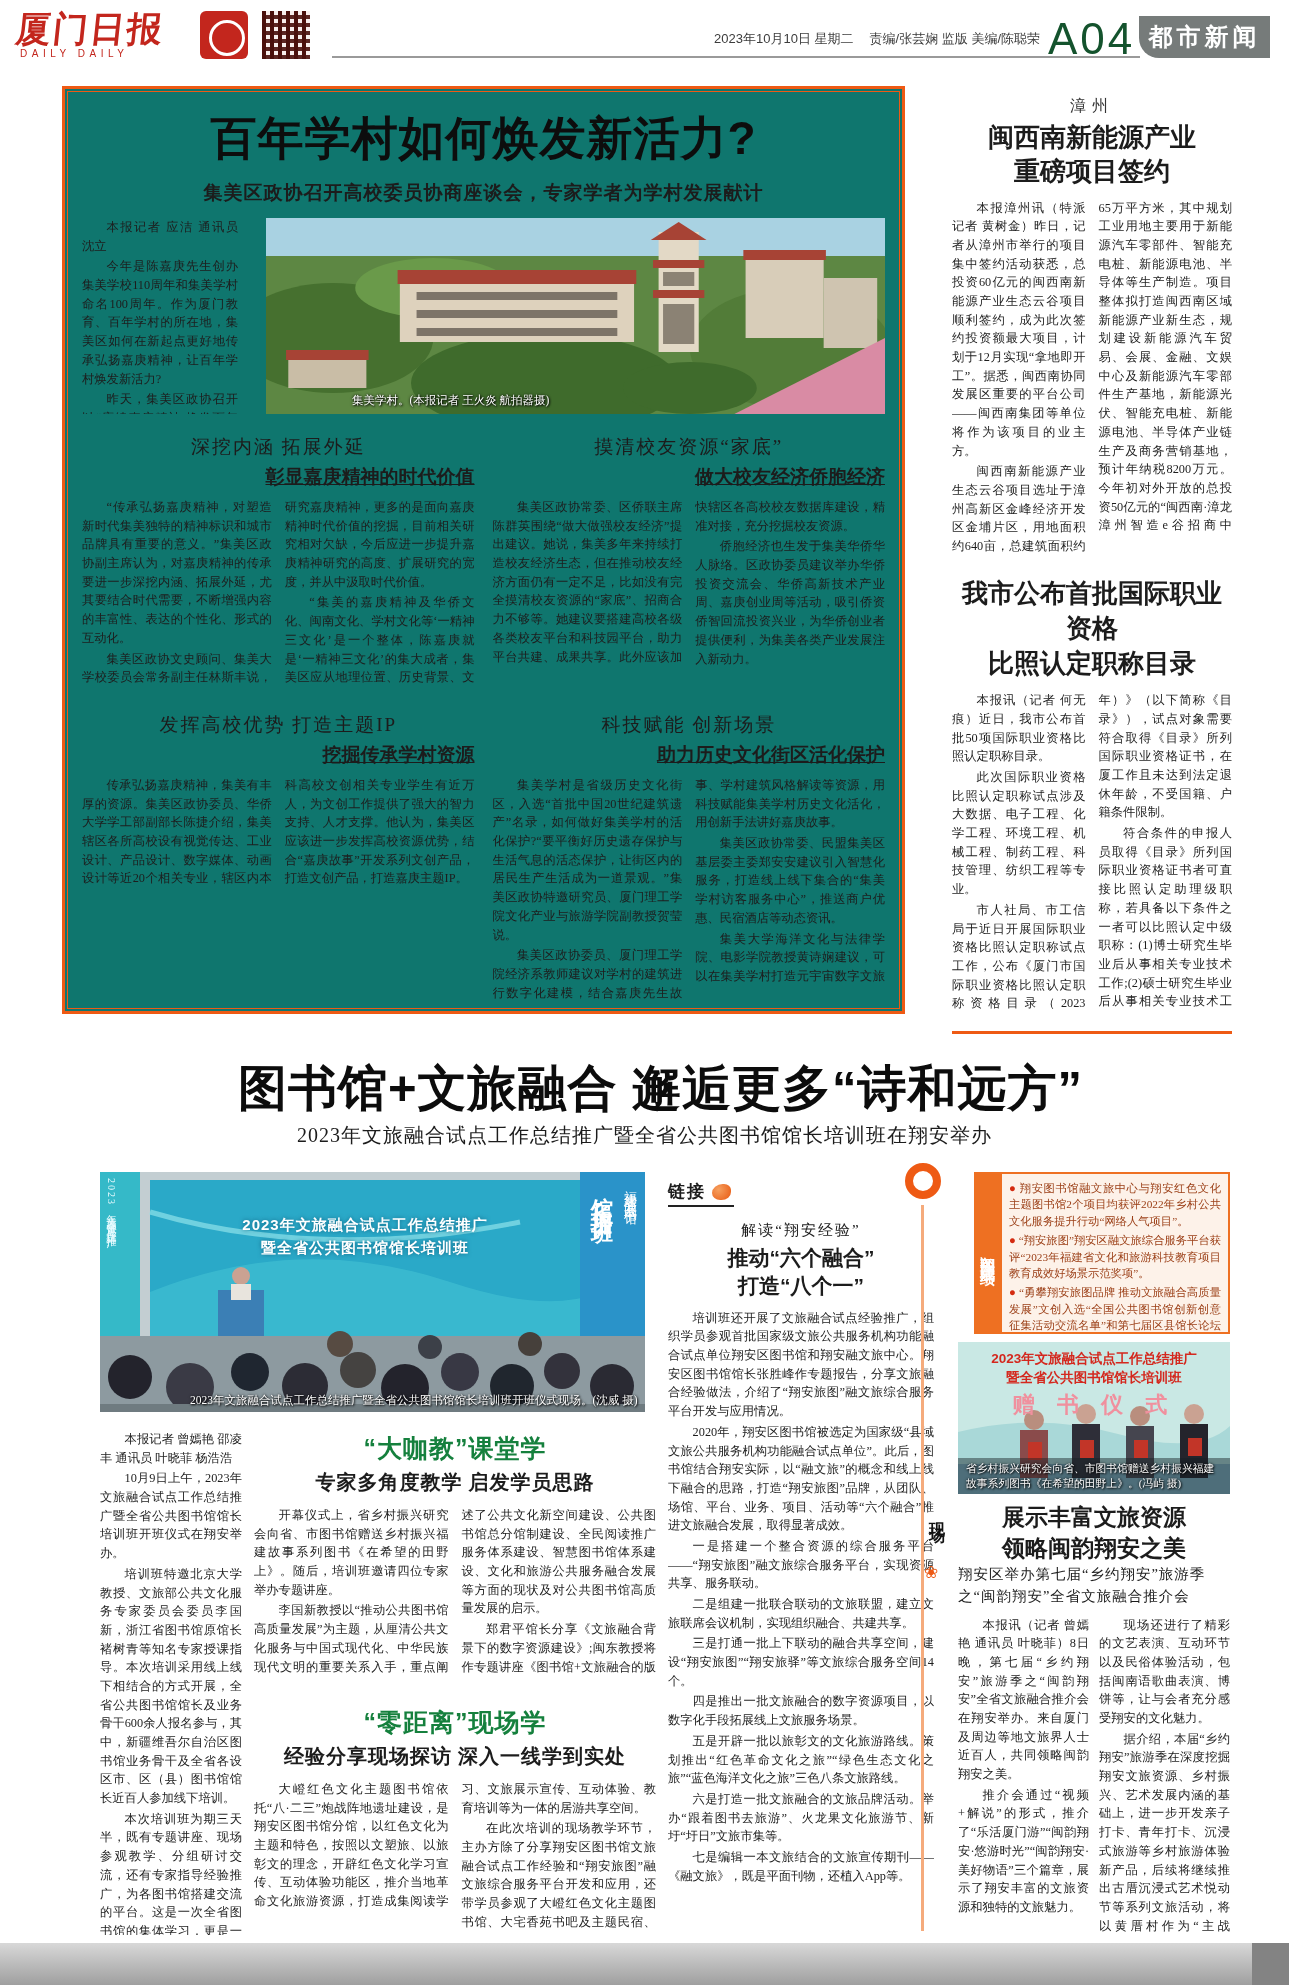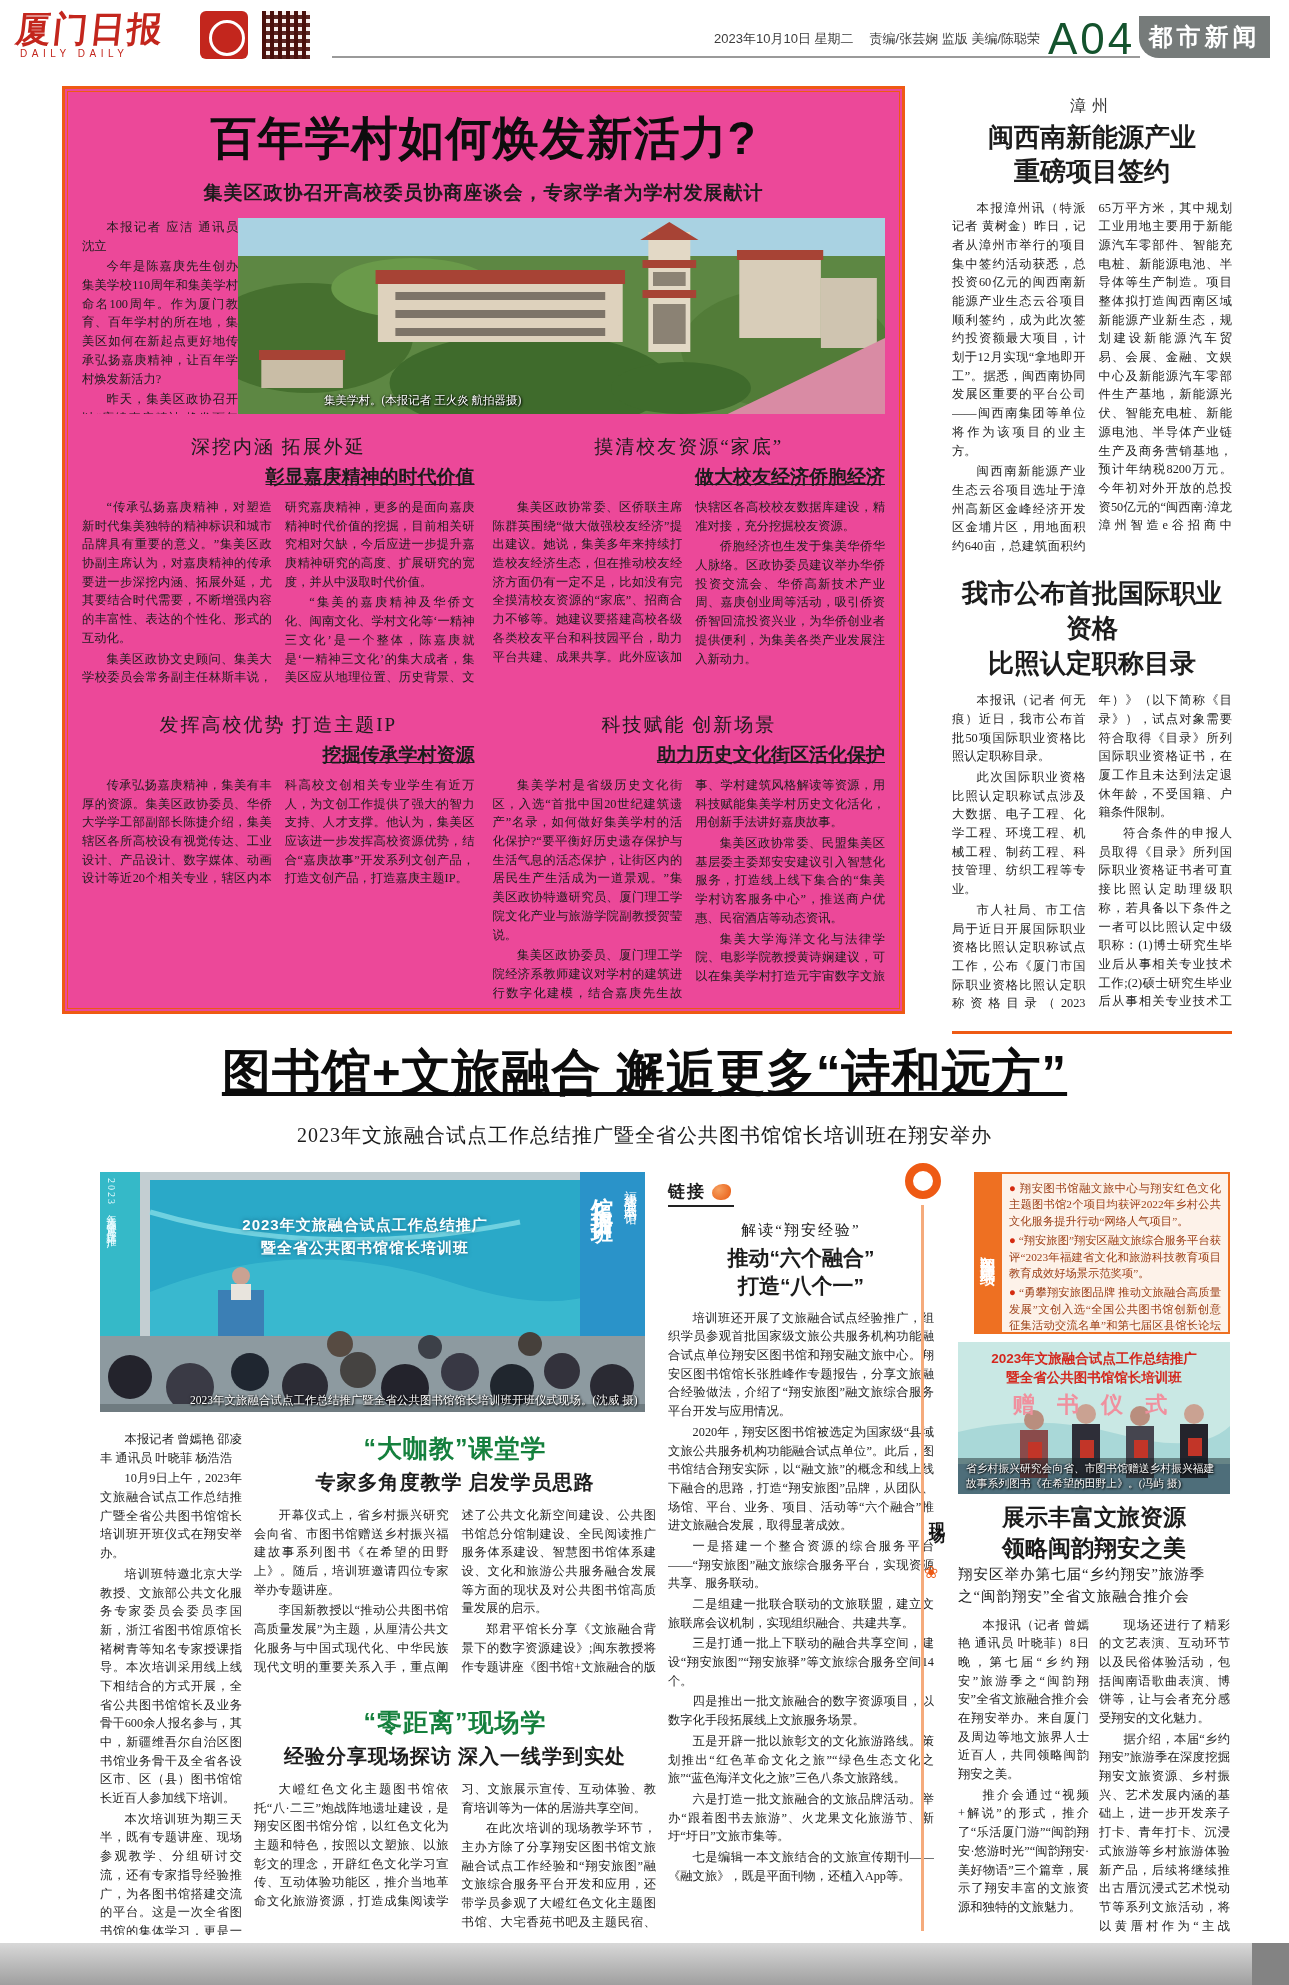--- a/index.html
+++ b/index.html
@@ -22,25 +22,25 @@
       repeating-linear-gradient(0deg,rgba(74,16,12,.9) 0 4px,transparent 4px 8px),
       repeating-linear-gradient(90deg,#4a100c 0 4px,#f7eeec 4px 8px);}
   .dateline-row{left:620px;top:30px;width:420px;display:flex;justify-content:flex-end;gap:16px;
       font-size:13px;color:#3c3c3c;}
   .pageno{left:1048px;top:14px;font-size:44px;color:#14532d;letter-spacing:3px;}
   .section-tag{left:1139px;top:16px;width:131px;height:42px;background:#767b7a;border-radius:0 0 0 20px;
       color:#fff;font-size:24px;font-weight:bold;letter-spacing:4px;display:flex;align-items:center;justify-content:center;}
   .head-rule{left:332px;top:56px;width:808px;height:2px;background:#9a9a9a;}
 
   
-  .main-box{left:62px;top:86px;width:843px;height:928px;border:3px solid #ee5a14;background:#ec4899;box-sizing:border-box;}
+  .main-box{left:62px;top:86px;width:843px;height:928px;border:3px solid #ee5a14;background:#0f766e;box-sizing:border-box;}
   .main-box-inner{position:absolute;left:2px;top:2px;right:2px;bottom:2px;border:1px solid #ee5a14;padding:10px 14px;box-sizing:border-box;overflow:hidden;}
   .main-headline{font-size:46px;font-weight:900;letter-spacing:1px;color:#0d0d0d;margin-top:6px;}
   .main-subhead{font-size:19px;font-weight:bold;margin-top:10px;letter-spacing:1px;}
-  .lead-row{display:flex;gap:0;margin-top:12px;}
+  .lead-row{display:flex;gap:28px;margin-top:12px;}
   .lead-col{width:156px;height:196px;overflow:hidden;}
   .photo1{flex:1;height:196px;position:relative;margin:0;}
   .photo-cap{position:absolute;left:86px;bottom:6px;color:#fff;font-size:11.5px;text-shadow:0 0 3px #000,1px 1px 2px #000;text-indent:0;}
   .sec-grid{display:grid;grid-template-columns:1fr 1fr;column-gap:18px;margin-top:12px;}
   .sec-kicker{text-align:center;font-size:19px;letter-spacing:2px;margin-top:8px;}
   .sec-title{text-align:right;font-size:19px;font-weight:bold;margin:4px 0 8px 0;text-decoration:underline;}
   .sec-body{height:206px;}
   .sec-body.tall{height:232px;}
 
   
@@ -223,21 +223,21 @@
     </div>
     <div class="zc-body bt cols2 clip">
         <p>本报讯（记者 何无痕）近日，我市公布首批50项国际职业资格比照认定职称目录。</p>
         <p>此次国际职业资格比照认定职称试点涉及大数据、电子工程、化学工程、环境工程、机械工程、制药工程、科技管理、纺织工程等专业。</p>
         <p>市人社局、市工信局于近日开展国际职业资格比照认定职称试点工作，公布《厦门市国际职业资格比照认定职称资格目录（2023年）》（以下简称《目录》），试点对象需要符合取得《目录》所列国际职业资格证书，在厦工作且未达到法定退休年龄，不受国籍、户籍条件限制。</p>
         <p>符合条件的申报人员取得《目录》所列国际职业资格证书者可直接比照认定助理级职称，若具备以下条件之一者可以比照认定中级职称：(1)博士研究生毕业后从事相关专业技术工作;(2)硕士研究生毕业后从事相关专业技术工作满3年以上;(3)本科毕业后从事相关专业技术工作满5年以上;(4)大专毕业后从事相关专业技术工作满7年以上。</p>
       </div>
     <div class="orange-rule"></div>
   </section>
 
-  <h1 class="abs feat-headline sans" style="margin:0;text-decoration:underline;">图书馆+文旅融合 邂逅更多“诗和远方”</h1>
+  <h1 class="abs feat-headline sans" style="margin:16px;">图书馆+文旅融合 邂逅更多“诗和远方”</h1>
   <div class="abs feat-subhead">2023年文旅融合试点工作总结推广暨全省公共图书馆馆长培训班在翔安举办</div>
 
   <figure class="abs photo2">
     <svg width="100%" height="100%" viewBox="0 0 545 240" preserveAspectRatio="none">
       <rect width="545" height="240" fill="#c3ced2"></rect>
       <rect x="50" y="8" width="440" height="156" fill="#2aa9c8"></rect>
       <path d="M50 120 Q 200 60 350 110 T 545 80 L 545 164 L 50 164 Z" fill="#45c3d4" opacity="0.6"></path>
       <path d="M50 40 Q 220 90 420 50" stroke="#8fe2ea" stroke-width="5" fill="none" opacity="0.7"></path>
       <rect x="0" y="0" width="40" height="240" fill="#35b9c8"></rect>
       <rect x="480" y="0" width="65" height="172" fill="#2a93c9"></rect>

